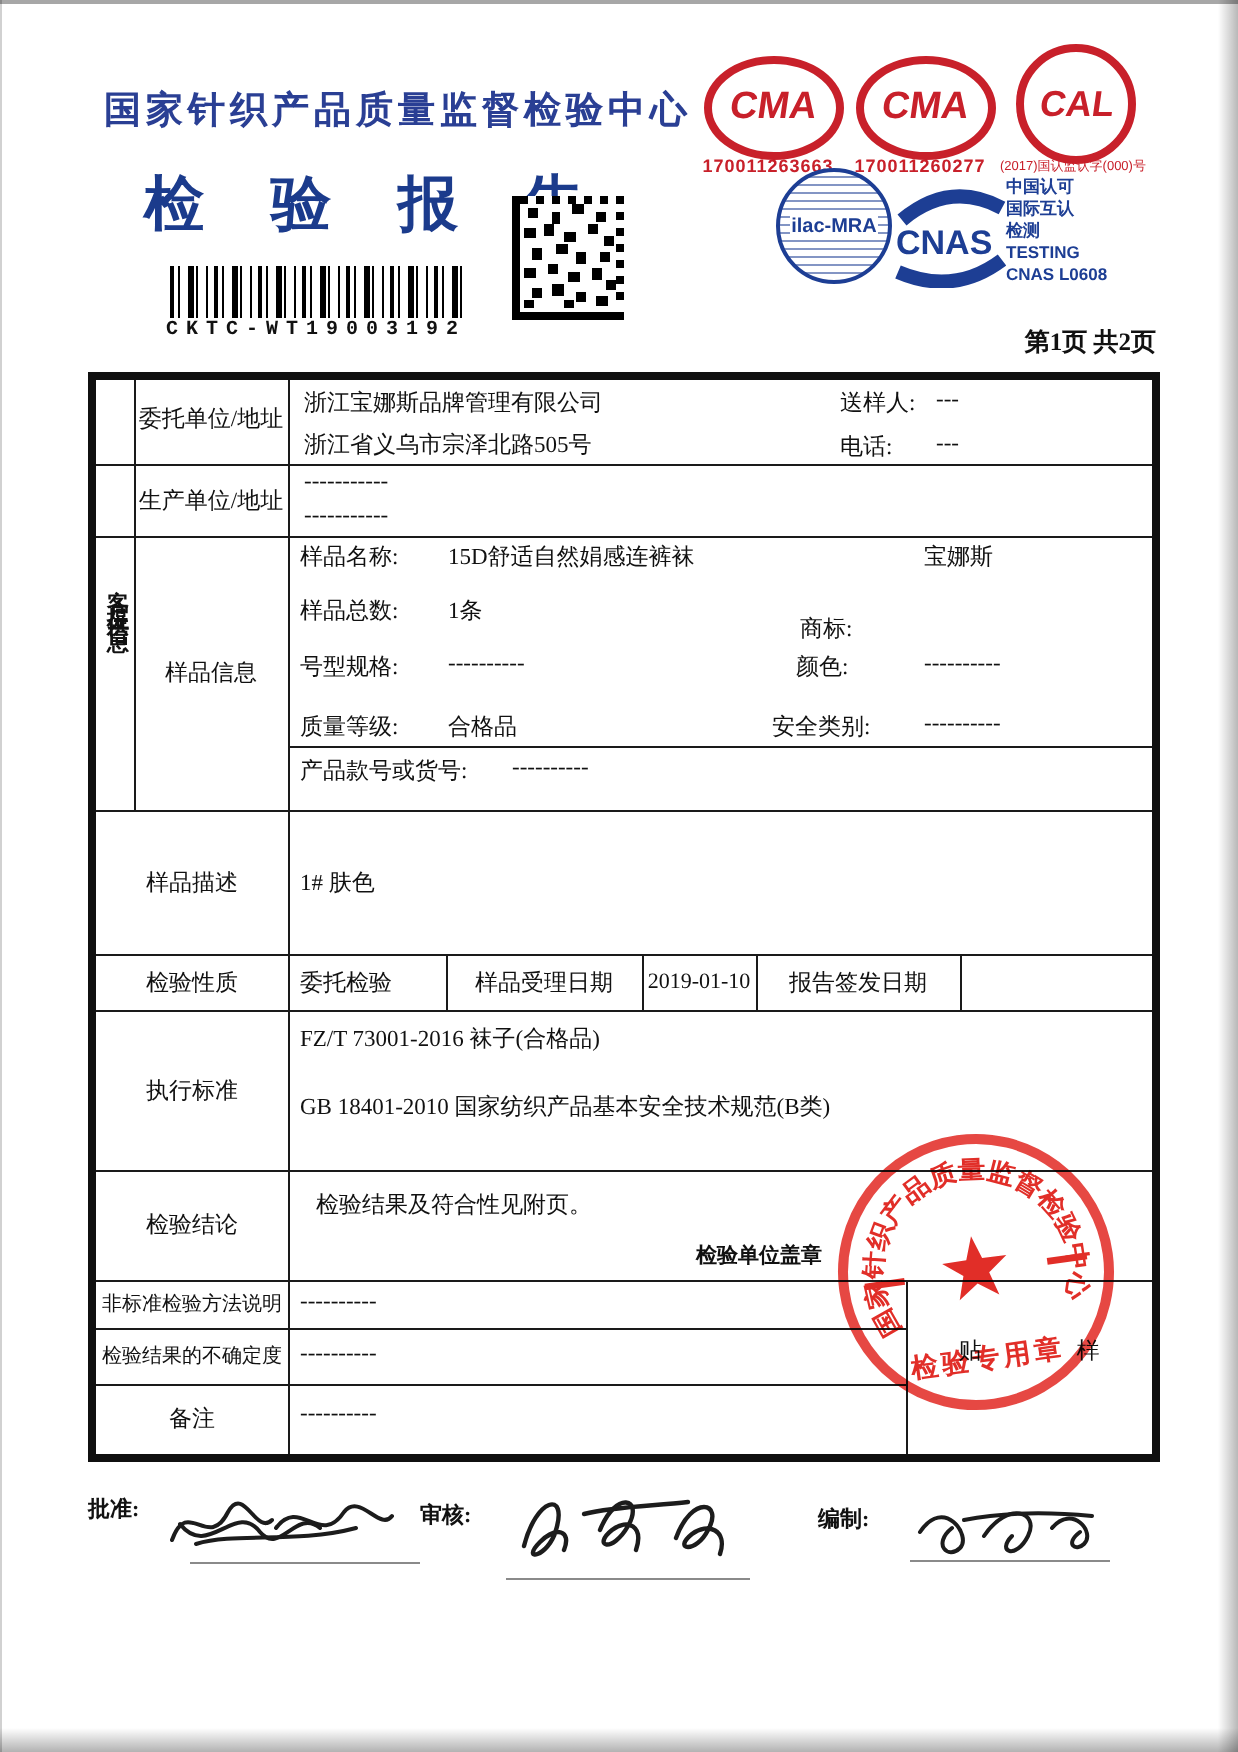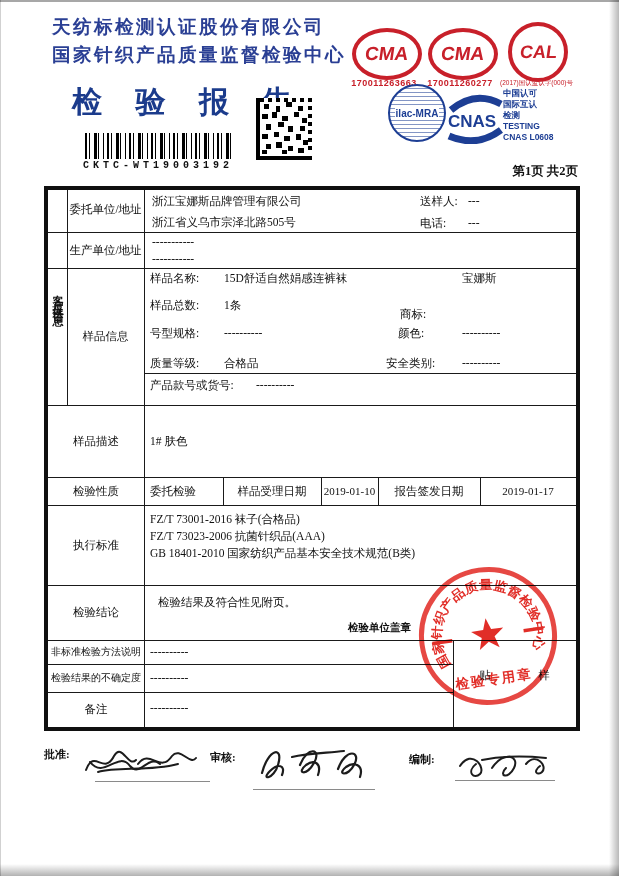--- a/index.html
+++ b/index.html
@@ -43,21 +43,20 @@
   .stamp{left:419px;top:567px;width:138px;height:138px;border:5px solid rgba(224,34,28,.88);border-radius:50%;
     box-sizing:border-box;transform:rotate(-8deg);mix-blend-mode:multiply;opacity:.95;}
   
   .sig-underline{position:absolute;height:1px;background:#8a8a8a;}
 </style>
 </head>
 <body>
 
 <div id="page">
 
-  <div class="abs org" style="top:14px;">天纺标检测认证股份有限公司</div>
   <div class="abs org" style="top:42px;">国家针织产品质量监督检验中心</div>
 
   <div class="abs title">检 验 报 告</div>
 
   <div class="abs barcode"></div>
   <div class="abs barcode-text">CKTC-WT19003192</div>
 
   <div class="abs" style="left:256px;top:98px;">
     <svg width="56" height="62" viewBox="0 0 56 62">
       <rect x="0" y="0" width="56" height="62" fill="#fff"></rect>
@@ -196,25 +195,23 @@
   <div class="cell" style="left:256px;top:378px;">----------</div>
 
   <div class="cell cc" style="left:48px;top:405px;width:96px;height:72px;">样品描述</div>
   <div class="cell" style="left:150px;top:434px;">1# 肤色</div>
 
   <div class="cell cc" style="left:48px;top:477px;width:96px;height:28px;">检验性质</div>
   <div class="cell" style="left:150px;top:484px;">委托检验</div>
   <div class="cell cc" style="left:223px;top:477px;width:98px;height:28px;">样品受理日期</div>
   <div class="cell cc" style="left:321px;top:477px;width:57px;height:28px;font-size:11px;">2019-01-10</div>
   <div class="cell cc" style="left:378px;top:477px;width:102px;height:28px;">报告签发日期</div>
-  <div class="cell cc" style="left:480px;top:477px;width:96px;height:28px;font-size:11px;">2019-01-17</div>
 
   <div class="cell cc" style="left:48px;top:505px;width:96px;height:80px;">执行标准</div>
   <div class="cell" style="left:150px;top:512px;">FZ/T 73001-2016  袜子(合格品)</div>
-  <div class="cell" style="left:150px;top:529px;">FZ/T 73023-2006  抗菌针织品(AAA)</div>
   <div class="cell" style="left:150px;top:546px;">GB 18401-2010  国家纺织产品基本安全技术规范(B类)</div>
 
   <div class="cell cc" style="left:48px;top:585px;width:96px;height:55px;">检验结论</div>
   <div class="cell" style="left:158px;top:595px;">检验结果及符合性见附页。</div>
   <div class="cell bold" style="left:348px;top:621px;font-size:10.5px;font-family:Liberation Serif, serif;">检验单位盖章</div>
 
   <div class="cell cc sm" style="left:48px;top:640px;width:96px;height:24px;">非标准检验方法说明</div>
   <div class="cell" style="left:150px;top:645px;">----------</div>
 
   <div class="cell cc sm" style="left:48px;top:664px;width:96px;height:28px;">检验结果的不确定度</div>

